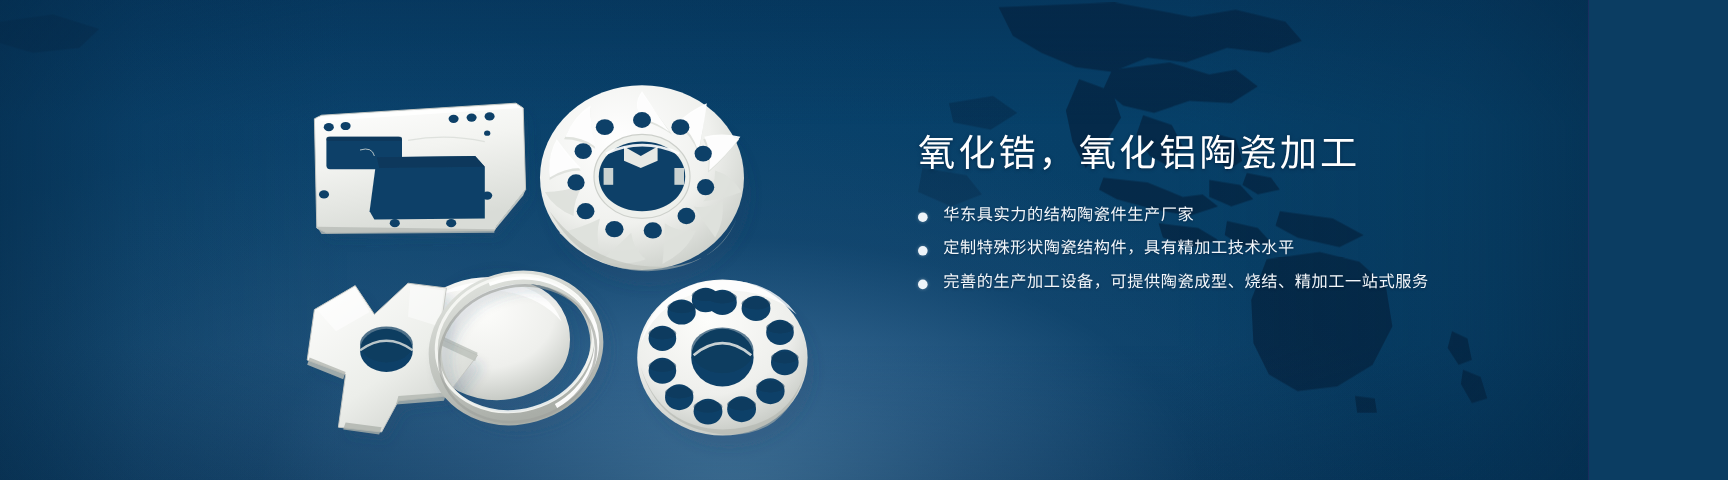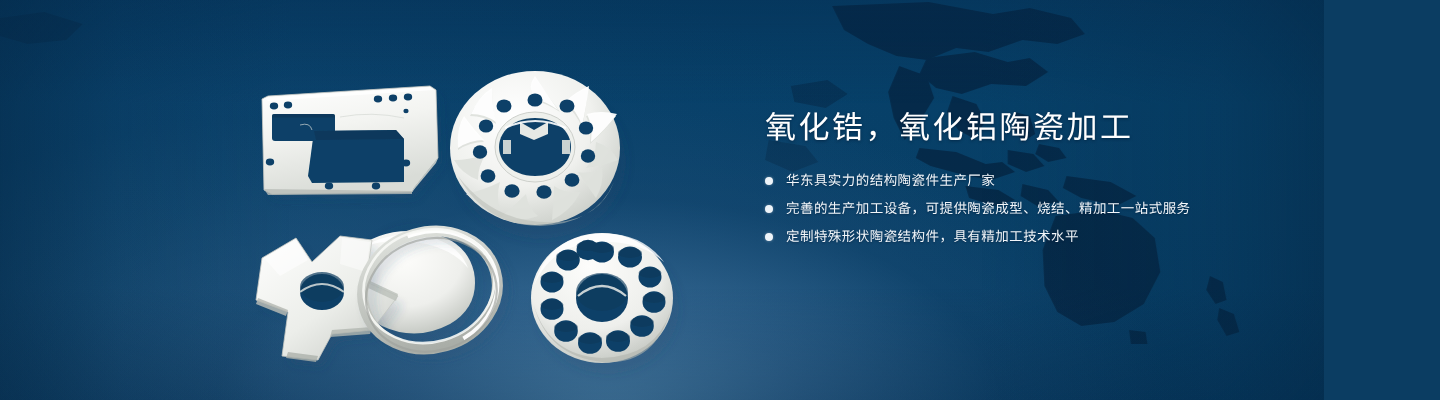--- a/index.html
+++ b/index.html
@@ -87,20 +87,21 @@
     letter-spacing: 2.5px;
     color: #ffffff;
     text-shadow: 0 1px 3px rgba(0,22,45,0.55);
     white-space: nowrap;
   }
 
   .bullets {
     list-style: none;
     margin: 22px 0 0 0;
     padding: 0;
+    font-family: Liberation Mono, monospace;
   }
 
   .bullet {
     position: relative;
     padding-left: 21px;
     margin-bottom: 6px;
     font-size: 13.5px;
     line-height: 22px;
     color: #f2f6fa;
     letter-spacing: 0.45px;
@@ -381,22 +382,22 @@
   <div class="copy">
     <h1 class="headline">氧化锆，氧化铝陶瓷加工</h1>
 
     <ul class="bullets">
       <li class="bullet">
         <span class="dot"></span>
         <span>华东具实力的结构陶瓷件生产厂家</span>
       </li>
       <li class="bullet">
         <span class="dot"></span>
-        <span>完善的生产加工设备，可提供陶瓷成型、烧结、精加工一站式服务</span>
+        <span>定制特殊形状陶瓷结构件，具有精加工技术水平</span>
       </li>
       <li class="bullet">
         <span class="dot"></span>
-        <span>定制特殊形状陶瓷结构件，具有精加工技术水平</span>
+        <span>完善的生产加工设备，可提供陶瓷成型、烧结、精加工一站式服务</span>
       </li>
     </ul>
   </div>
 
 </div>
 
 </body></html>

